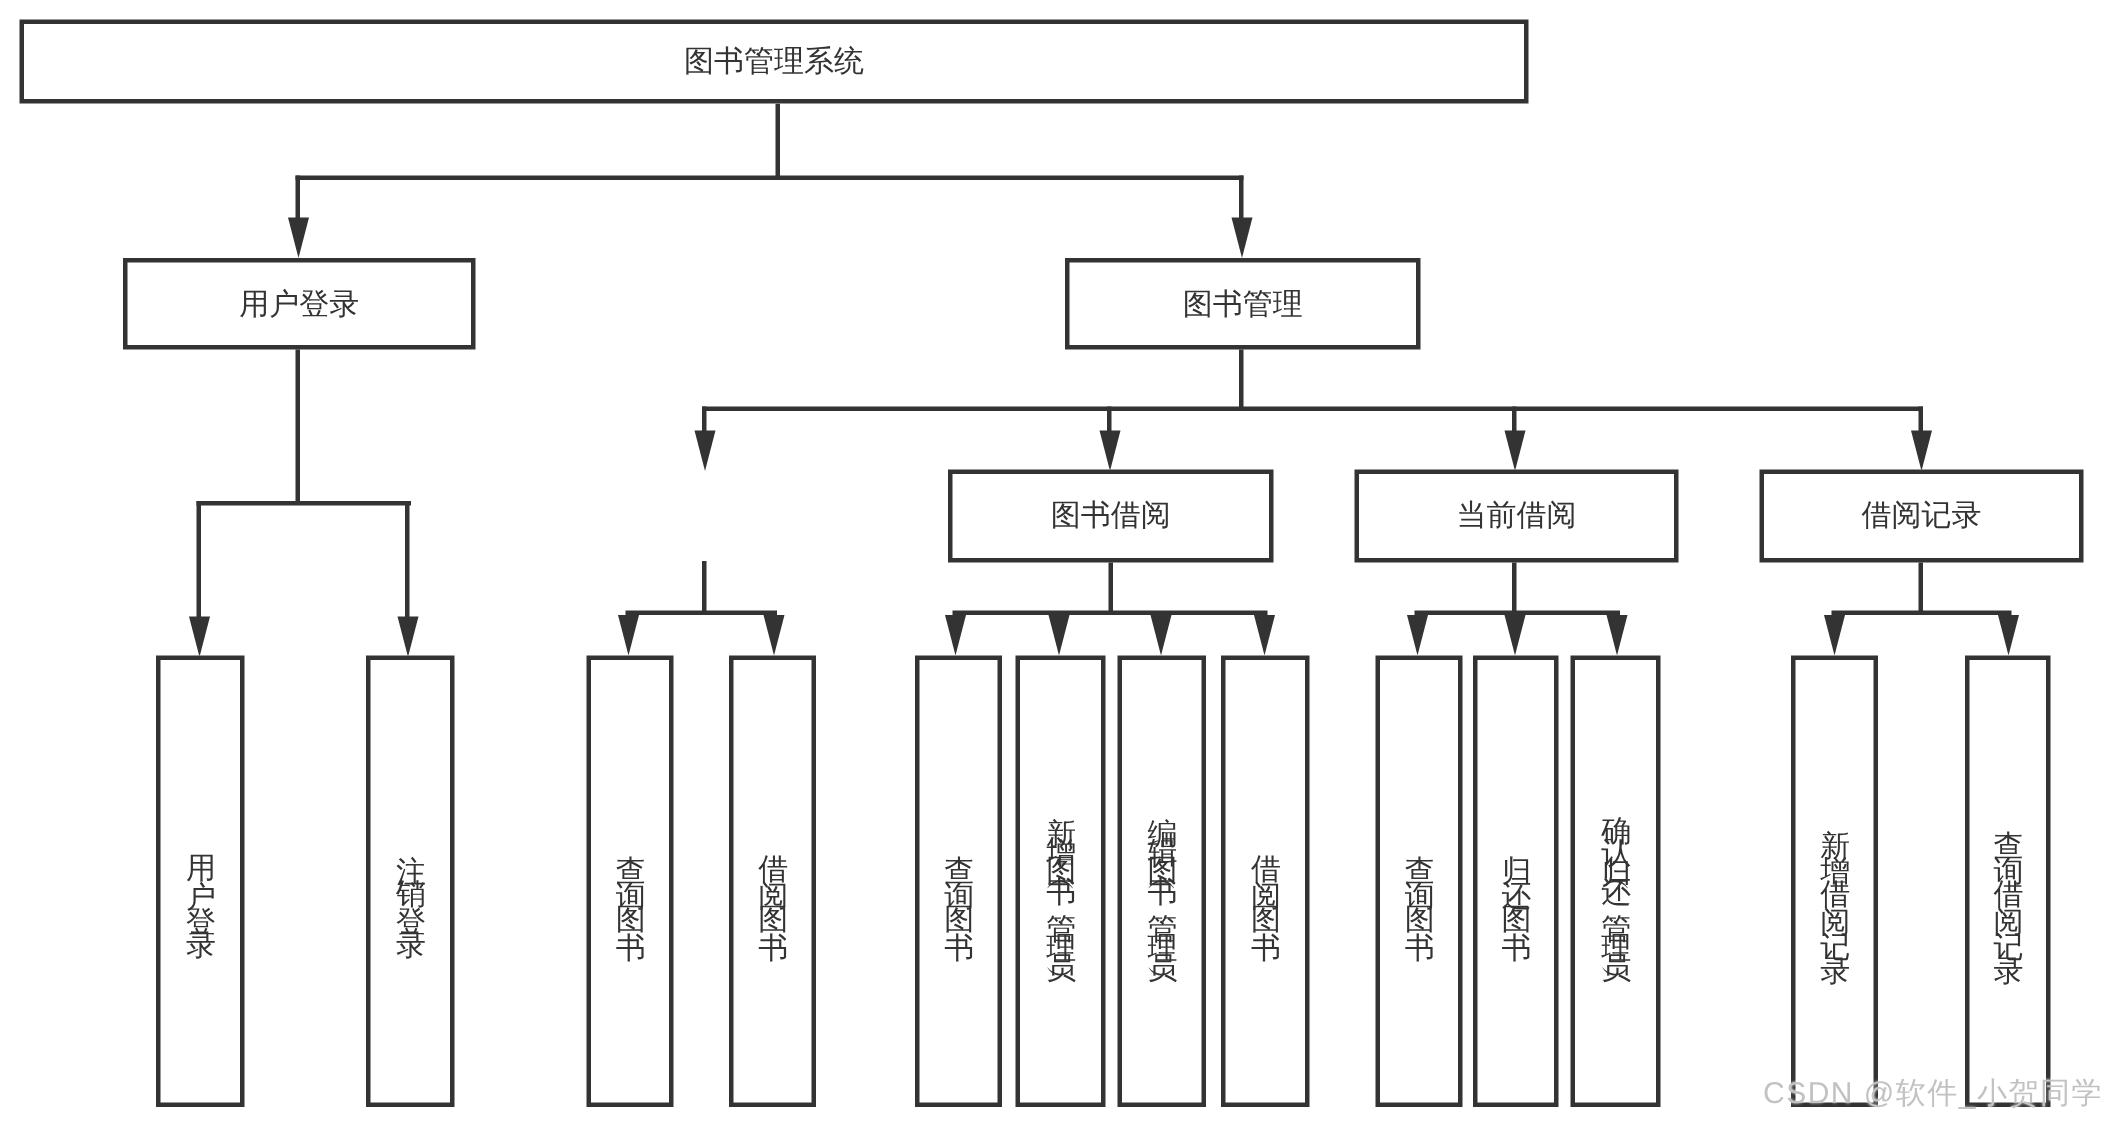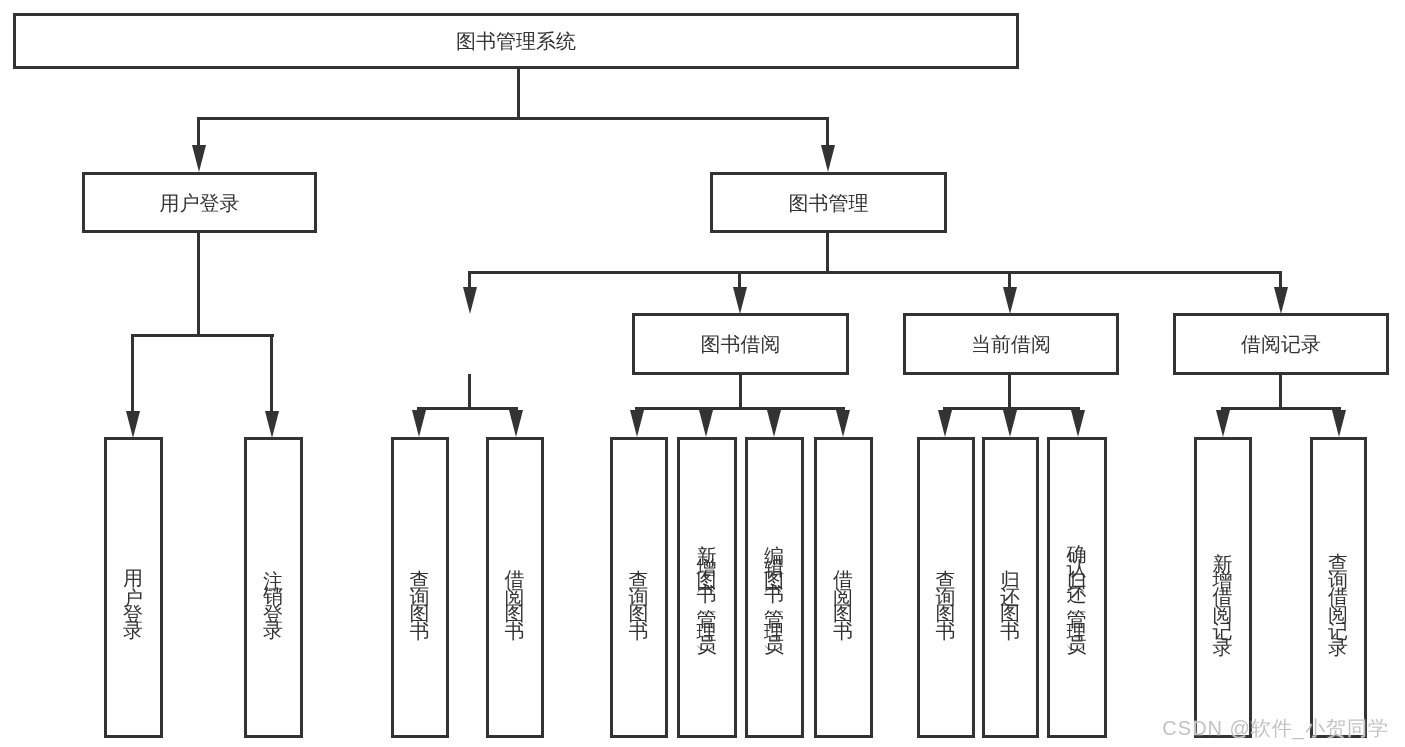--- a/index.html
+++ b/index.html
@@ -27,21 +27,21 @@
   .ls-a .lbl{letter-spacing:17px;}
   .ls-b .lbl{letter-spacing:13px;}
   .vline{position:absolute;width:3px;background:var(--line);z-index:1;}
   .hline{position:absolute;height:3px;background:var(--line);z-index:1;}
   .arrow{
     position:absolute;width:0;height:0;z-index:1;
     border-left:7px solid transparent;border-right:7px solid transparent;
     border-top:27px solid var(--line);
   }
   .watermark{
-    position:absolute;right:16px;bottom:5px;font-size:20px;letter-spacing:1px;
+    position:absolute;right:3px;bottom:5px;font-size:20px;letter-spacing:1px;
     color:var(--wm);z-index:10;text-shadow:0 0 2px rgba(255,255,255,.9);
     white-space:nowrap;
   }
 </style>
 </head>
 <body>
 
 <div class="stage">
 
   <div class="box" style="left:13px;top:13px;width:1006px;height:56px;">

